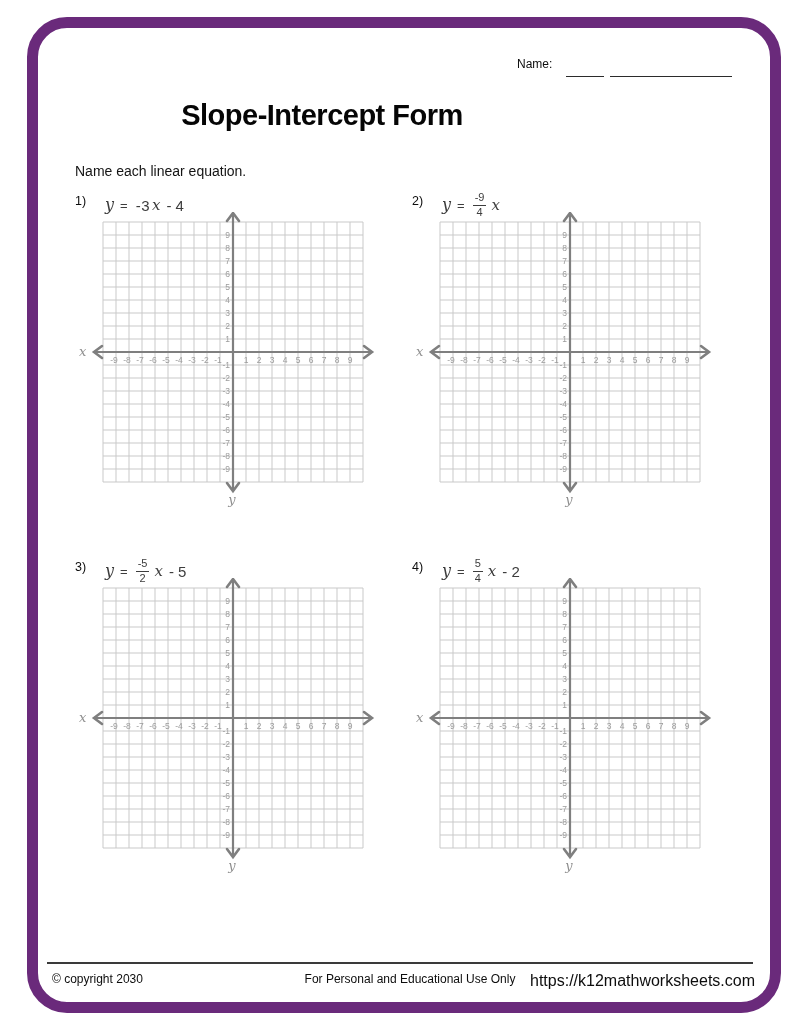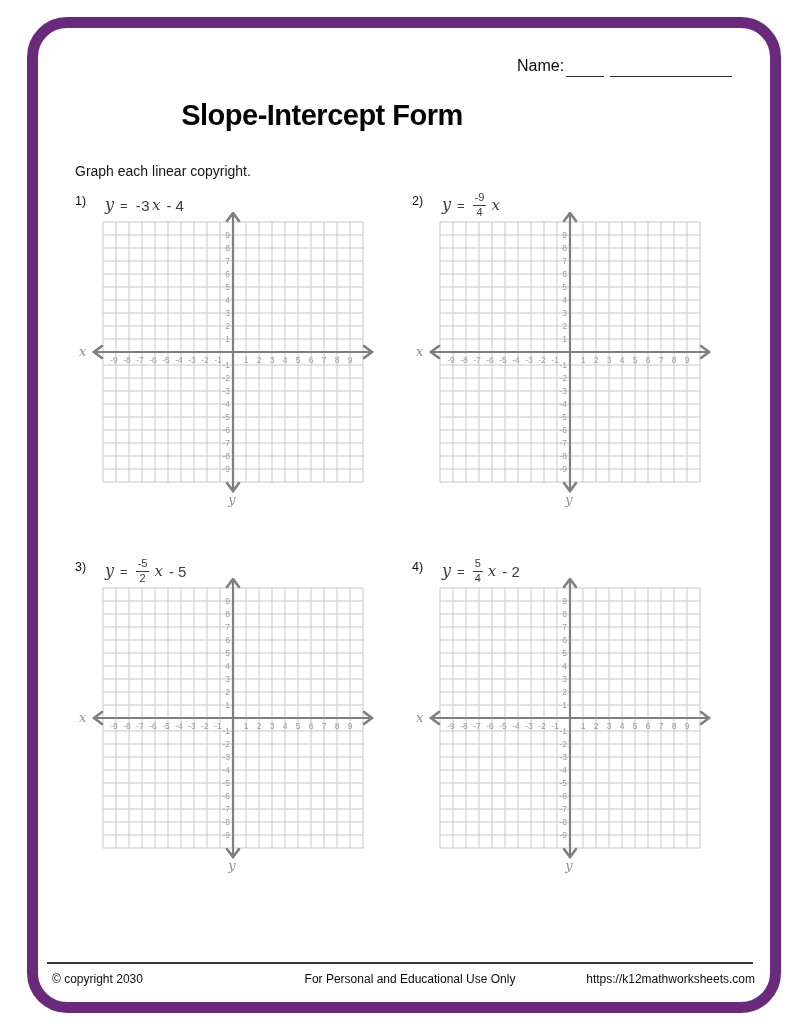--- a/index.html
+++ b/index.html
@@ -5,21 +5,21 @@
   html,body{margin:0;padding:0;background:#ffffff;}
   body{
     width:800px;height:1035px;position:relative;overflow:hidden;
     font-family:"Liberation Sans",sans-serif;color:#111;
   }
   .page-border{
     position:absolute;left:27px;top:17px;width:732px;height:974px;
     border:11px solid #6a2a7b;border-radius:40px;background:transparent;
   }
   
-  .name-label{position:absolute;left:517px;top:57px;font-size:16px;color:#0d0d0d;}
+  .name-label{position:absolute;left:517px;top:57px;font-size:12px;color:#0d0d0d;}
   .name-line{position:absolute;top:60px;height:16px;border-bottom:1.6px solid #2b2b2b;}
   .name-line-1{left:566px;width:38px;}
   .name-line-2{left:610px;width:122px;}
   
   .title{
     position:absolute;left:0;top:99px;width:644px;margin:0;text-align:center;
     font-size:29px;font-weight:bold;color:#050505;letter-spacing:-0.5px;
   }
   .instruction{position:absolute;left:75px;top:163px;font-size:14px;color:#141414;}
   
@@ -39,33 +39,33 @@
   .eq-coef{font-size:15px;color:#3d3d3d;line-height:1;letter-spacing:0.5px;}
   .eq-int{font-size:15px;color:#3d3d3d;line-height:1;margin-left:6px;}
   .fraction{display:inline-flex;flex-direction:column;align-items:center;margin-right:3px;line-height:1;}
   .frac-num{font-size:11px;color:#3d3d3d;border-bottom:1.2px solid #3d3d3d;padding:0 2px 1.5px;}
   .frac-den{font-size:11px;color:#3d3d3d;padding-top:1.5px;}
   .graph-box{position:absolute;left:0;top:24px;width:300px;height:298px;}
   
   .footer-rule{position:absolute;left:47px;top:962px;width:706px;border-top:2px solid #3a3a3a;}
   .footer-copyright{position:absolute;left:52px;top:972px;font-size:12px;color:#0d0d0d;}
   .footer-usage{position:absolute;left:0;top:972px;width:820px;text-align:center;font-size:12px;color:#0d0d0d;}
-  .footer-url{position:absolute;right:45px;top:972px;font-size:12px;color:#0d0d0d;}
+  .footer-url{position:absolute;right:45px;top:972px;font-size:16px;color:#0d0d0d;}
 </style>
 </head>
 <body>
 
 <div class="page-border"></div>
 
 <span class="name-label">Name:</span>
 <span class="name-line name-line-1"></span>
 <span class="name-line name-line-2"></span>
 
 <h1 class="title">Slope-Intercept Form</h1>
-<div class="instruction">Graph each linear copyright.</div>
+<div class="instruction">Name each linear equation.</div>
 
 <div class="problem" id="p1">
   <span class="prob-num">1)</span>
   <span class="equation"><span class="eq-var">y</span><span class="eq-sign">=</span><span class="eq-coef">-3</span><span class="eq-var eq-x">x</span><span class="eq-int">- 4</span></span>
   <div class="graph-box"><svg viewBox="0 0 300 298" width="300" height="298">
         <line x1="28" y1="10" x2="28" y2="270" stroke="#c9c9c9" stroke-width="1"></line>
         <line x1="28" y1="10" x2="288" y2="10" stroke="#c9c9c9" stroke-width="1"></line>
         <line x1="41" y1="10" x2="41" y2="270" stroke="#c9c9c9" stroke-width="1"></line>
         <line x1="28" y1="23" x2="288" y2="23" stroke="#c9c9c9" stroke-width="1"></line>
         <line x1="54" y1="10" x2="54" y2="270" stroke="#c9c9c9" stroke-width="1"></line>

